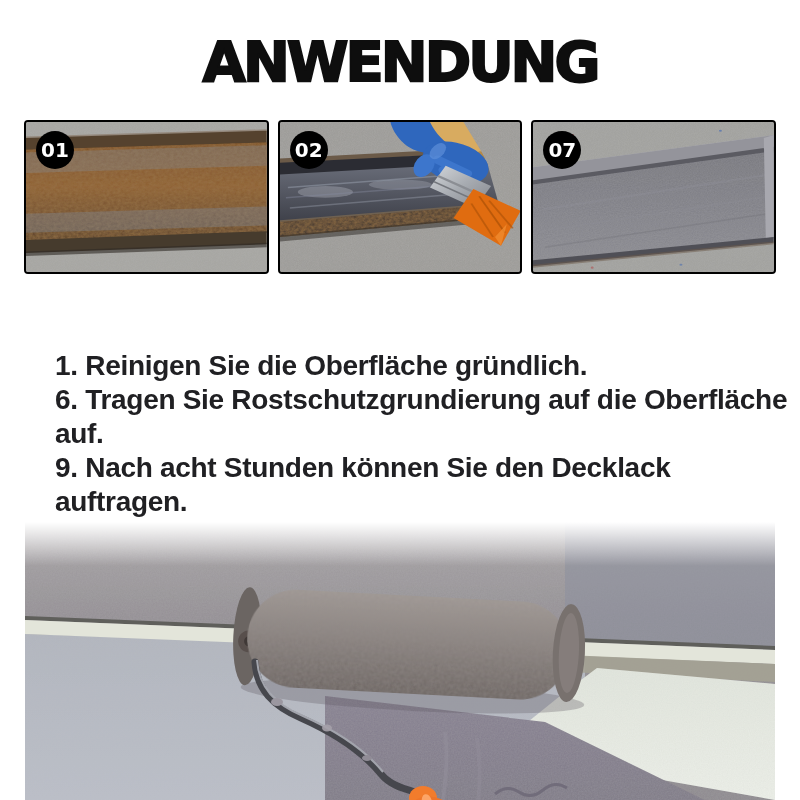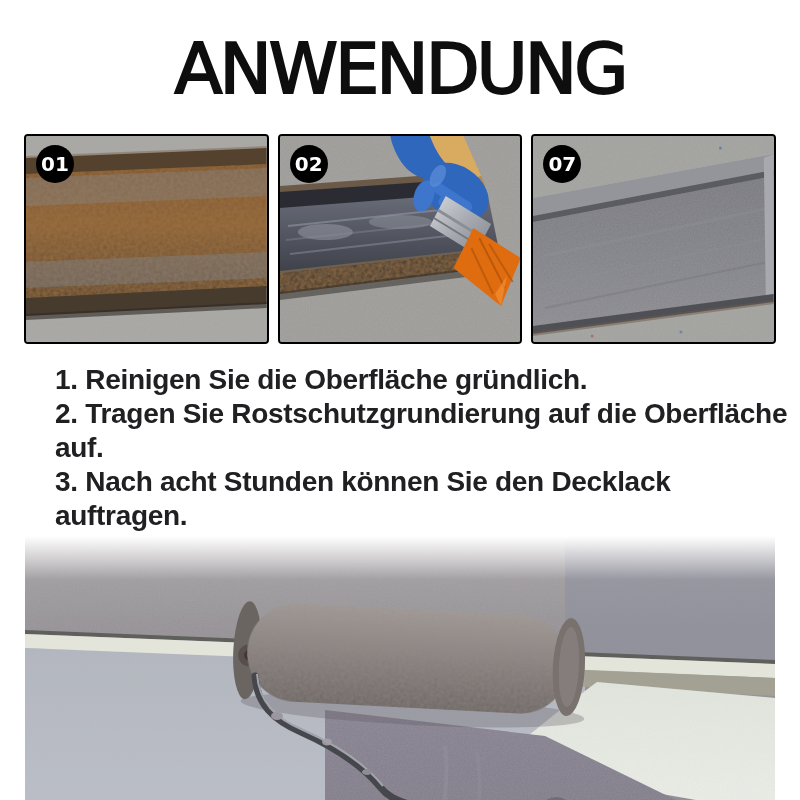--- a/index.html
+++ b/index.html
@@ -2,29 +2,29 @@
 <html><head>
 <meta charset="utf-8">
 <style>
   html,body{margin:0;padding:0;}
   body{
     width:800px;height:800px;background:#ffffff;overflow:hidden;
     font-family:"Liberation Sans",sans-serif;position:relative;
   }
   .page-title{
     margin:0;padding-top:34px;text-align:center;
-    font-family:"DejaVu Sans",sans-serif;font-weight:400;
-    font-size:70px;line-height:1.0;letter-spacing:-3px;color:#0e0e0e;
+    font-family:"DejaVu Sans",sans-serif;font-weight:700;
+    font-size:56px;line-height:1.0;letter-spacing:-3px;color:#0e0e0e;
     -webkit-text-stroke:2px #0e0e0e;
   }
   .steps-row{
     display:flex;gap:9px;padding:0 24px;margin-top:30px;height:210px;
   }
   .step-photo{
-    position:relative;flex:1;height:210px;box-sizing:border-box;
+    position:relative;flex:1;height:154px;box-sizing:border-box;
     border:2px solid #000;border-radius:4px;overflow:hidden;background:#a6a5a1;
   }
   .step-photo svg{display:block;width:100%;height:100%;}
   .badge{
     position:absolute;top:9px;left:10px;width:38px;height:38px;border-radius:50%;
     background:#000;color:#fff;display:flex;align-items:center;justify-content:center;
     font-family:"DejaVu Sans",sans-serif;font-weight:bold;font-size:20px;letter-spacing:0;
   }
   .instructions{
     margin:19px 0 0 55px;color:#202023;
@@ -211,22 +211,22 @@
         <polygon points="0,190 244,158 244,166 0,198" fill="#4f4f56"></polygon>
         <polygon points="0,196 244,164 244,168 0,200" fill="#6b5a4a" opacity="0.5"></polygon>
       </g>
     </svg>
     <div class="badge">07</div>
   </div>
 </div>
 
 <div class="instructions">
   <div>1. Reinigen Sie die Oberfläche gründlich.</div>
-  <div>2. Tragen Sie Rostschutzgrundierung auf die Oberfläche auf.</div>
-  <div>3. Nach acht Stunden können Sie den Decklack auftragen.</div>
+  <div>6. Tragen Sie Rostschutzgrundierung auf die Oberfläche auf.</div>
+  <div>9. Nach acht Stunden können Sie den Decklack auftragen.</div>
 </div>
 
 <div class="bottom-photo">
   <svg viewBox="0 0 750 312" preserveAspectRatio="none">
     <rect width="750" height="312" fill="url(#g-wall)" filter="url(#f-paint)"></rect>
     <polygon points="540,0 750,0 750,130 540,115" fill="#8c909e" opacity="0.55"></polygon>
     <polygon points="0,112 560,130 560,312 0,312" fill="url(#g-left)" filter="url(#f-paint)"></polygon>
     <g>
       <polygon points="0,94 750,124 750,128 0,98" fill="#5f5f5b"></polygon>
       <polygon points="0,98 750,128 750,142 0,112" fill="#e3e5da"></polygon>

